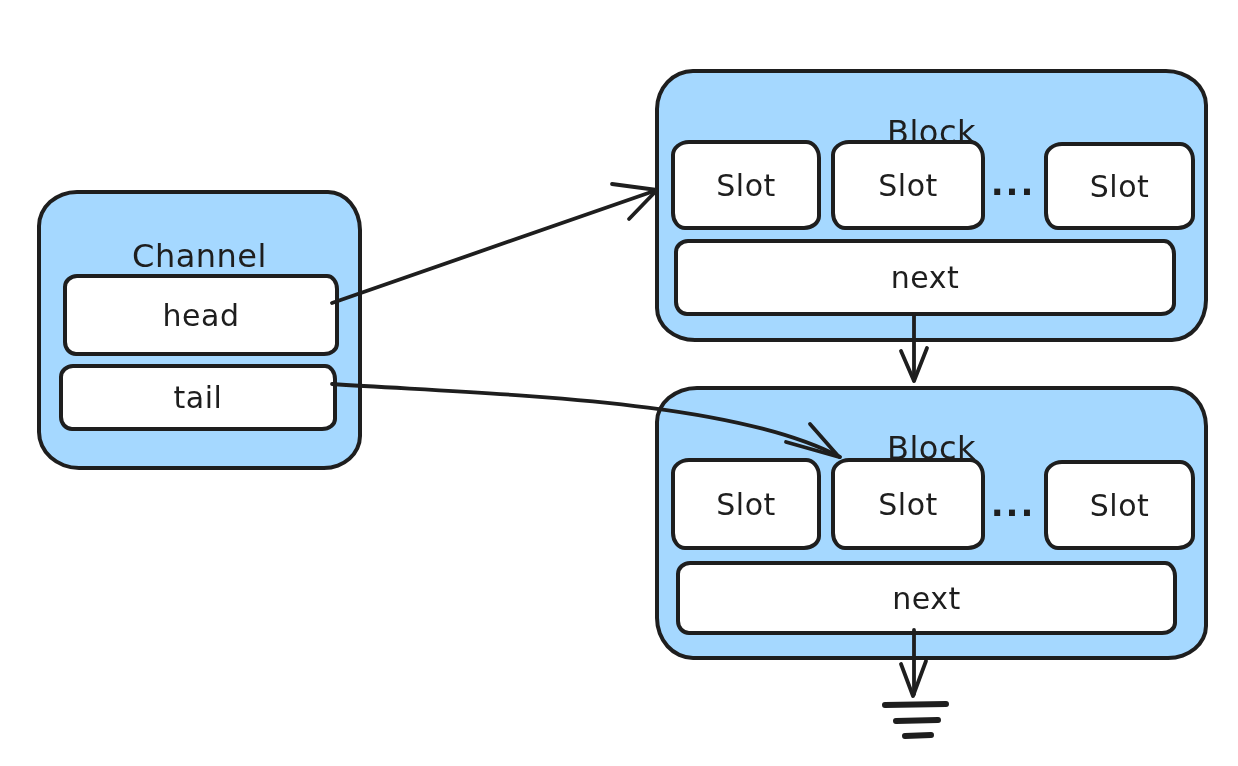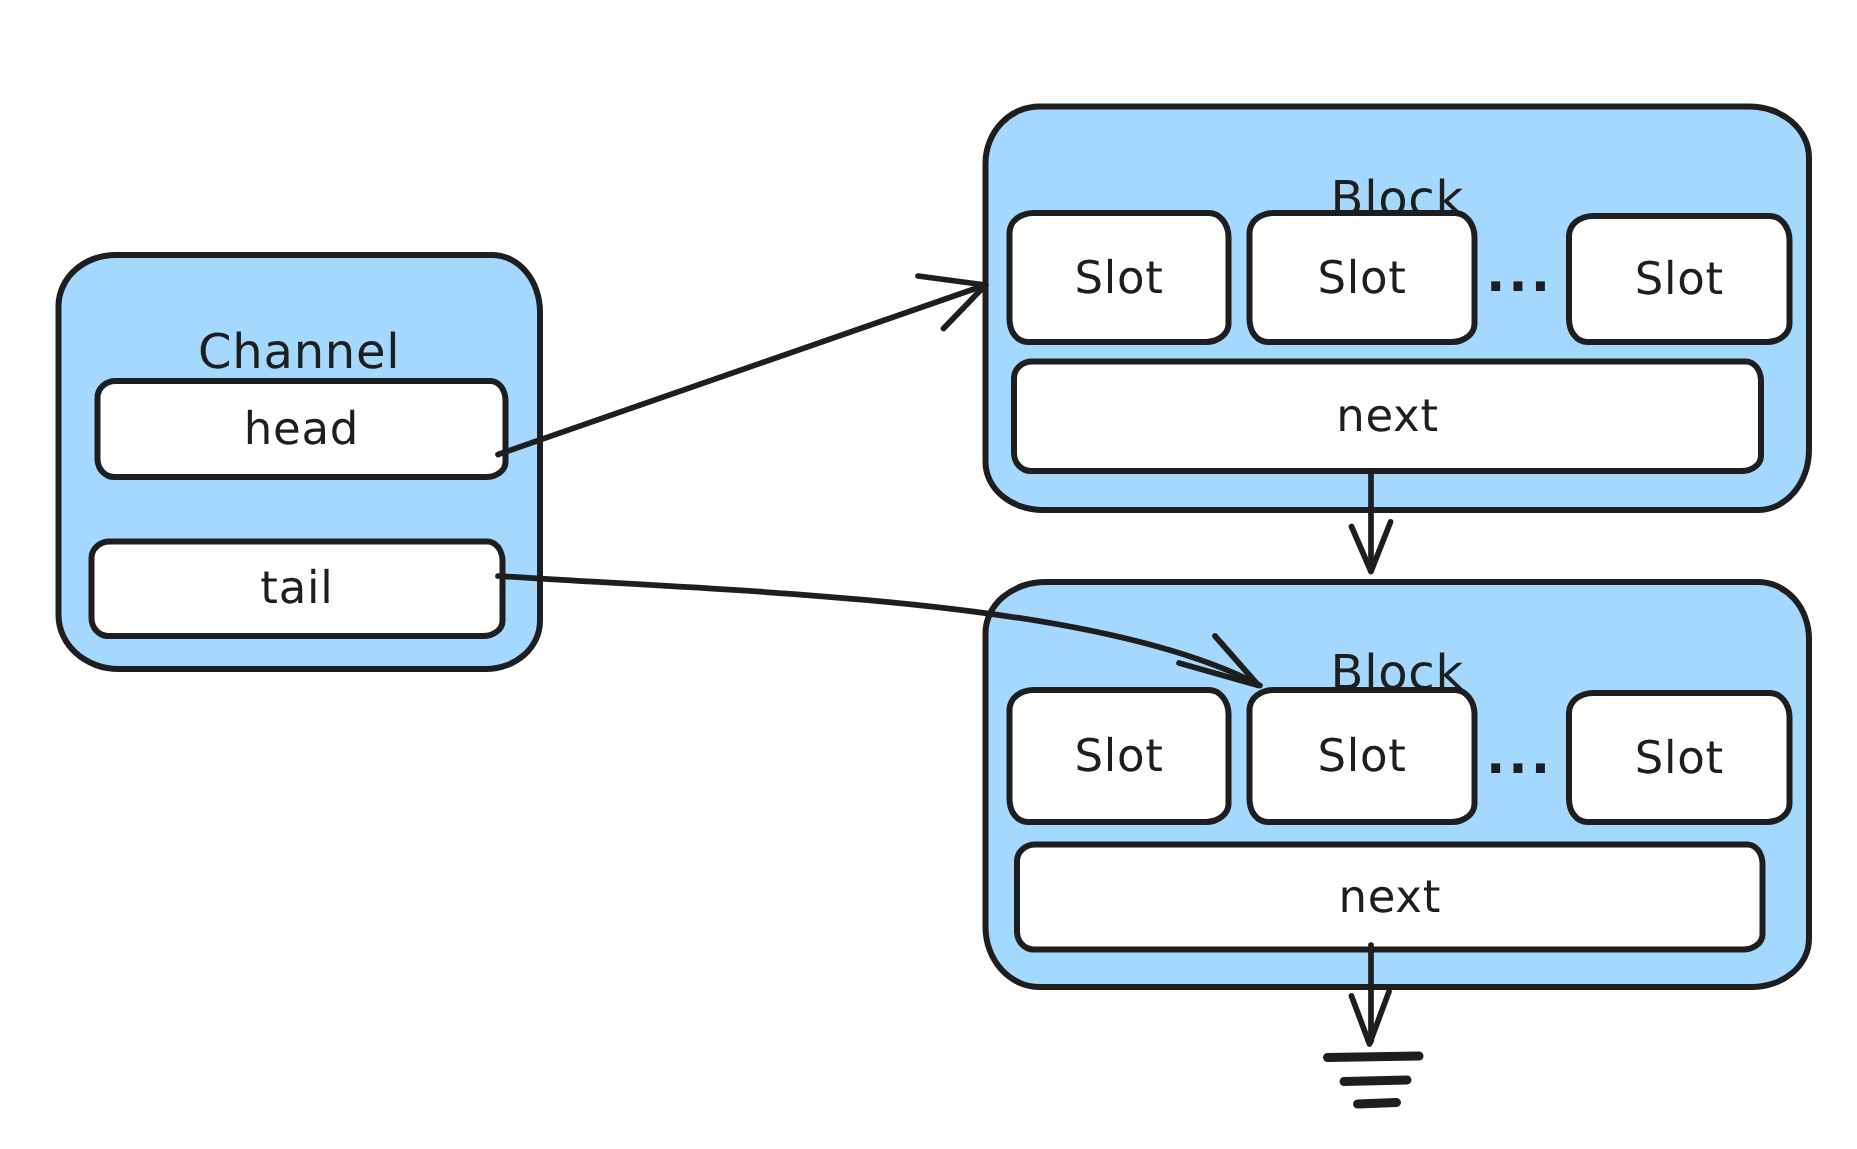--- a/index.html
+++ b/index.html
@@ -59,21 +59,21 @@
     display: flex;
     align-items: center;
     justify-content: center;
     font-size: 30px;
     letter-spacing: 0.5px;
     color: var(--stroke, #1e1e1e);
     white-space: nowrap;
   }
   
   .channel {
-    left: 37px; top: 168px; width: 325px; height: 280px;
+    left: 37px; top: 190px; width: 325px; height: 280px;
     border-radius: 40px 34px 38px 42px / 36px 40px 34px 38px;
   }
   .block-1 {
     left: 655px; top: 69px; width: 553px; height: 273px;
     border-radius: 38px 42px 36px 40px / 40px 36px 42px 34px;
   }
   .block-2 {
     left: 655px; top: 386px; width: 553px; height: 274px;
     border-radius: 42px 36px 40px 38px / 36px 40px 34px 42px;
   }
@@ -89,22 +89,22 @@
     align-items: center;
     justify-content: center;
     font-size: 34px;
     font-weight: bold;
     letter-spacing: 2px;
     color: var(--stroke, #1e1e1e);
   }
 
   
   .channel .node-title { top: 12px; }
-  .channel .field-head { left: 22px; top: 80px;  width: 276px; height: 68px; }
-  .channel .field-tail { left: 18px; top: 170px; width: 278px; height: 67px; margin-top: 17px; }
+  .channel .field-head { left: 22px; top: 80px;  width: 276px; height: 82px; }
+  .channel .field-tail { left: 18px; top: 170px; width: 278px; height: 67px; }
 
   
   .block-1 .node-title { top: 9px; }
   .block-1 .slot-1 { left: 12px;  top: 67px;  width: 150px; height: 90px; }
   .block-1 .slot-2 { left: 172px; top: 67px;  width: 154px; height: 90px; }
   .block-1 .slot-3 { left: 385px; top: 69px;  width: 151px; height: 88px; }
   .block-1 .ellipsis { left: 334px; top: 88px; width: 40px; height: 44px; }
   .block-1 .field-next { left: 15px; top: 166px; width: 502px; height: 77px; }
 
   

